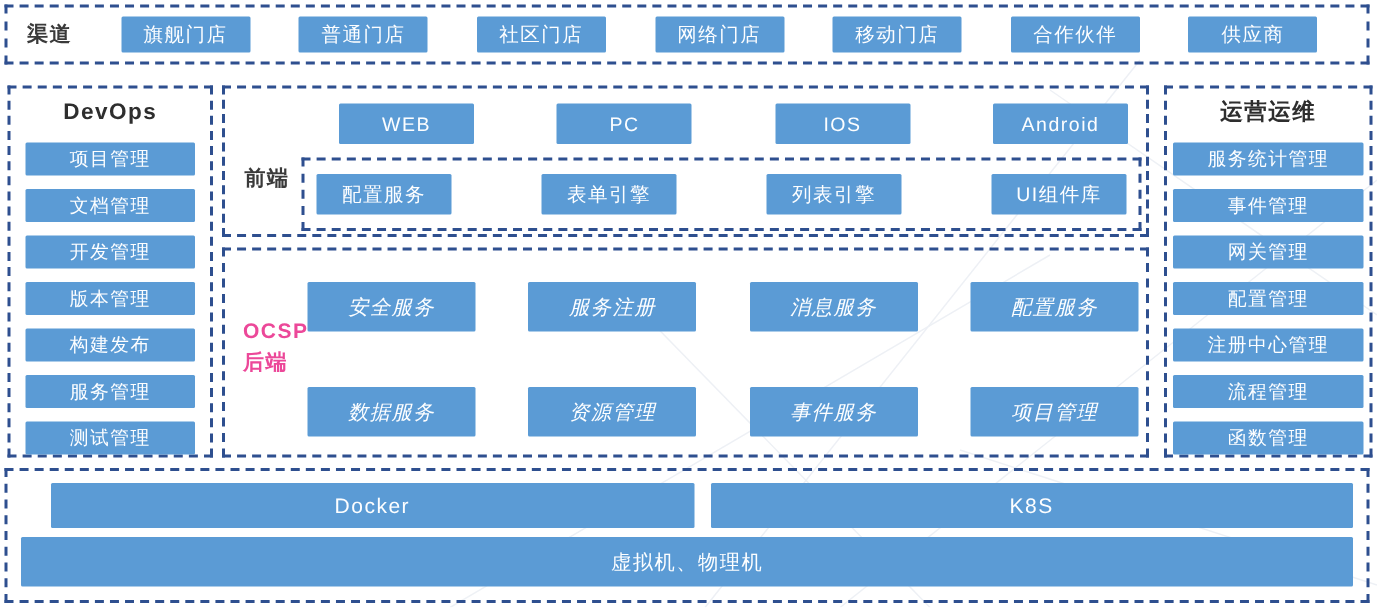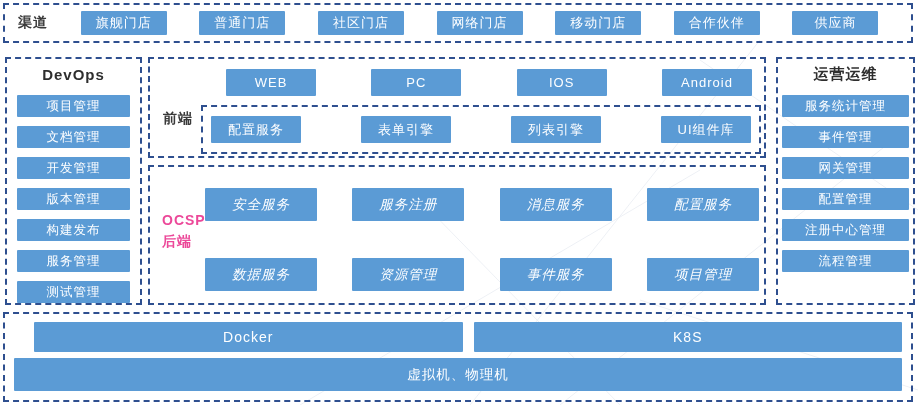--- a/index.html
+++ b/index.html
@@ -129,20 +129,21 @@
   </div>
 
   <div class="box side ops">
     <div class="side-title">运营运维</div>
     <div class="btn side-btn">服务统计管理</div>
     <div class="btn side-btn">事件管理</div>
     <div class="btn side-btn">网关管理</div>
     <div class="btn side-btn">配置管理</div>
     <div class="btn side-btn">注册中心管理</div>
     <div class="btn side-btn">流程管理</div>
+    <div class="btn side-btn">函数管理</div>
   </div>
 
   <div class="box infra">
     <div class="infra-row">
       <div class="btn infra-bar">Docker</div>
       <div class="btn infra-bar">K8S</div>
     </div>
     <div class="btn infra-full">虚拟机、物理机</div>
   </div>
 

